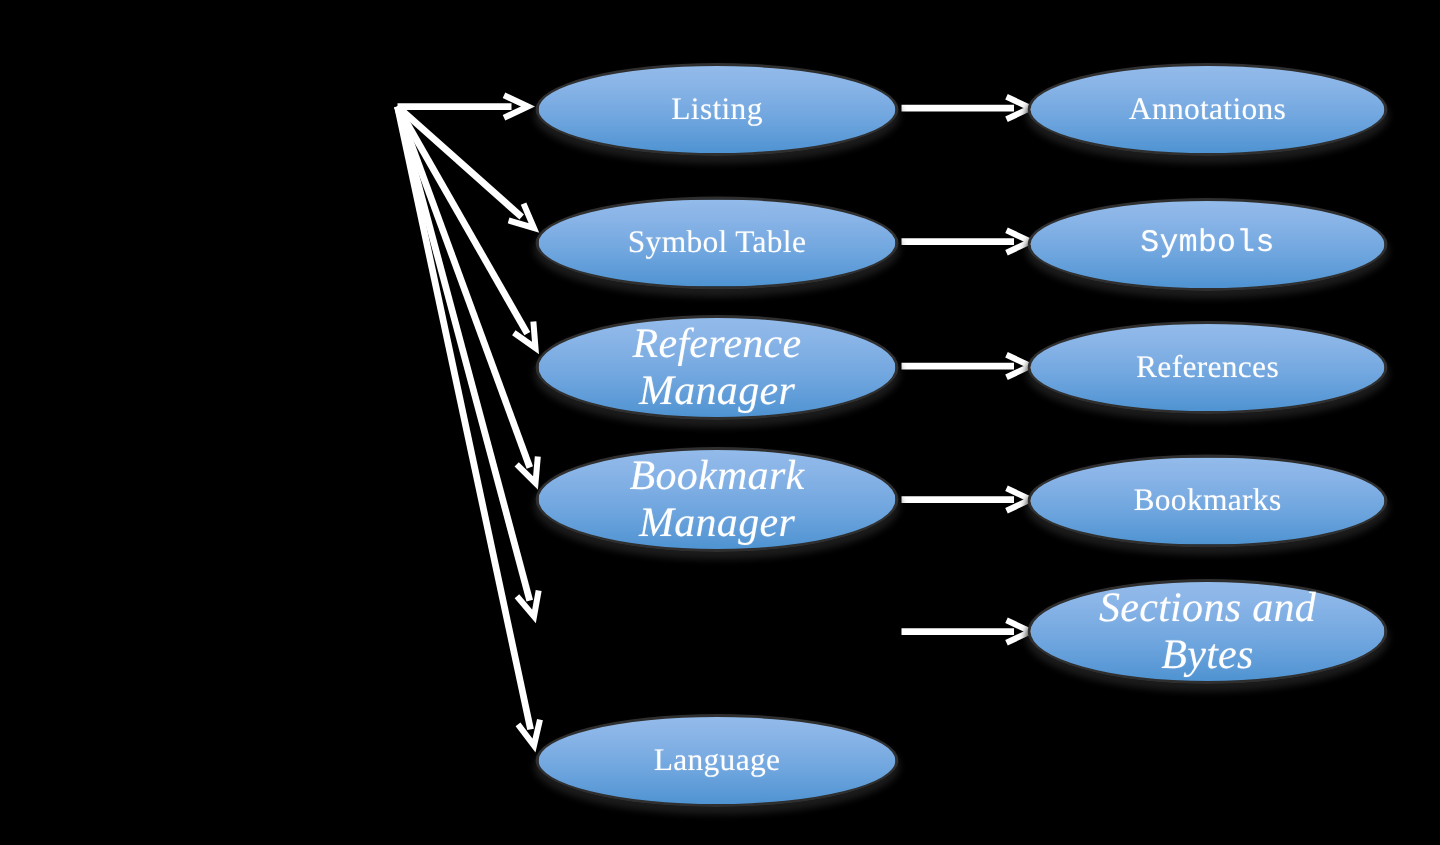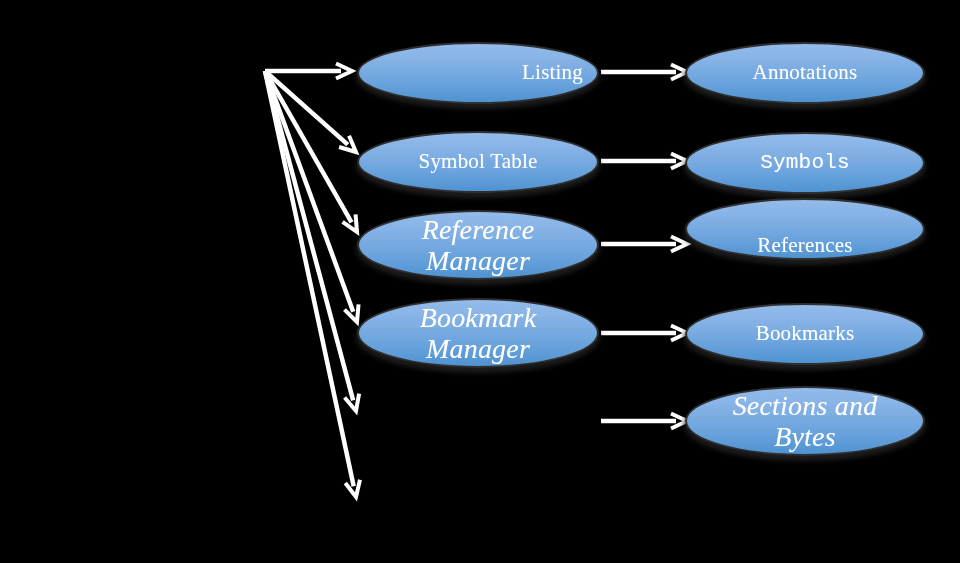--- a/index.html
+++ b/index.html
@@ -97,39 +97,42 @@
       <g>
         <line x1="601" y1="333" x2="676" y2="333" stroke="#ffffff" stroke-width="4.5" stroke-linecap="butt"></line>
         <polyline points="671,340.5 687,333 671,325.5" fill="none" stroke="#ffffff" stroke-width="4" stroke-linecap="butt" stroke-linejoin="miter"></polyline>
       </g>
       <g>
         <line x1="601" y1="421" x2="676" y2="421" stroke="#ffffff" stroke-width="4.5" stroke-linecap="butt"></line>
         <polyline points="671,428.5 687,421 671,413.5" fill="none" stroke="#ffffff" stroke-width="4" stroke-linecap="butt" stroke-linejoin="miter"></polyline>
       </g>
     </svg>
 
-    <div class="node one-line" style="left: 357px; top: 42px; width: 242px; height: 62px; justify-content: flex-end;">
+    <div class="node one-line" style="left: 357px; top: 42px; width: 242px; height: 62px;">
       <span class="label">Listing</span>
     </div>
     <div class="node one-line" style="left: 357px; top: 131px; width: 242px; height: 62px;">
       <span class="label">Symbol Table</span>
     </div>
     <div class="node two-line" style="left: 357px; top: 210px; width: 242px; height: 70px;">
       <span class="label">Reference<br>Manager</span>
     </div>
     <div class="node two-line" style="left: 357px; top: 298px; width: 242px; height: 70px;">
       <span class="label">Bookmark<br>Manager</span>
     </div>
+    <div class="node one-line" style="left: 357px; top: 476px; width: 242px; height: 62px;">
+      <span class="label">Language</span>
+    </div>
     <div class="node one-line" style="left: 685px; top: 42px; width: 240px; height: 62px;">
       <span class="label">Annotations</span>
     </div>
     <div class="node one-line" style="left: 685px; top: 132px; width: 240px; height: 62px; font-family: Liberation Mono, monospace;">
       <span class="label">Symbols</span>
     </div>
-    <div class="node one-line" style="left: 685px; top: 198px; width: 240px; height: 62px; align-items: flex-end;">
+    <div class="node one-line" style="left: 685px; top: 214px; width: 240px; height: 62px;">
       <span class="label">References</span>
     </div>
     <div class="node one-line" style="left: 685px; top: 303px; width: 240px; height: 62px;">
       <span class="label">Bookmarks</span>
     </div>
     <div class="node two-line" style="left: 685px; top: 386px; width: 240px; height: 70px;">
       <span class="label">Sections and<br>Bytes</span>
     </div>
   </div>
 

